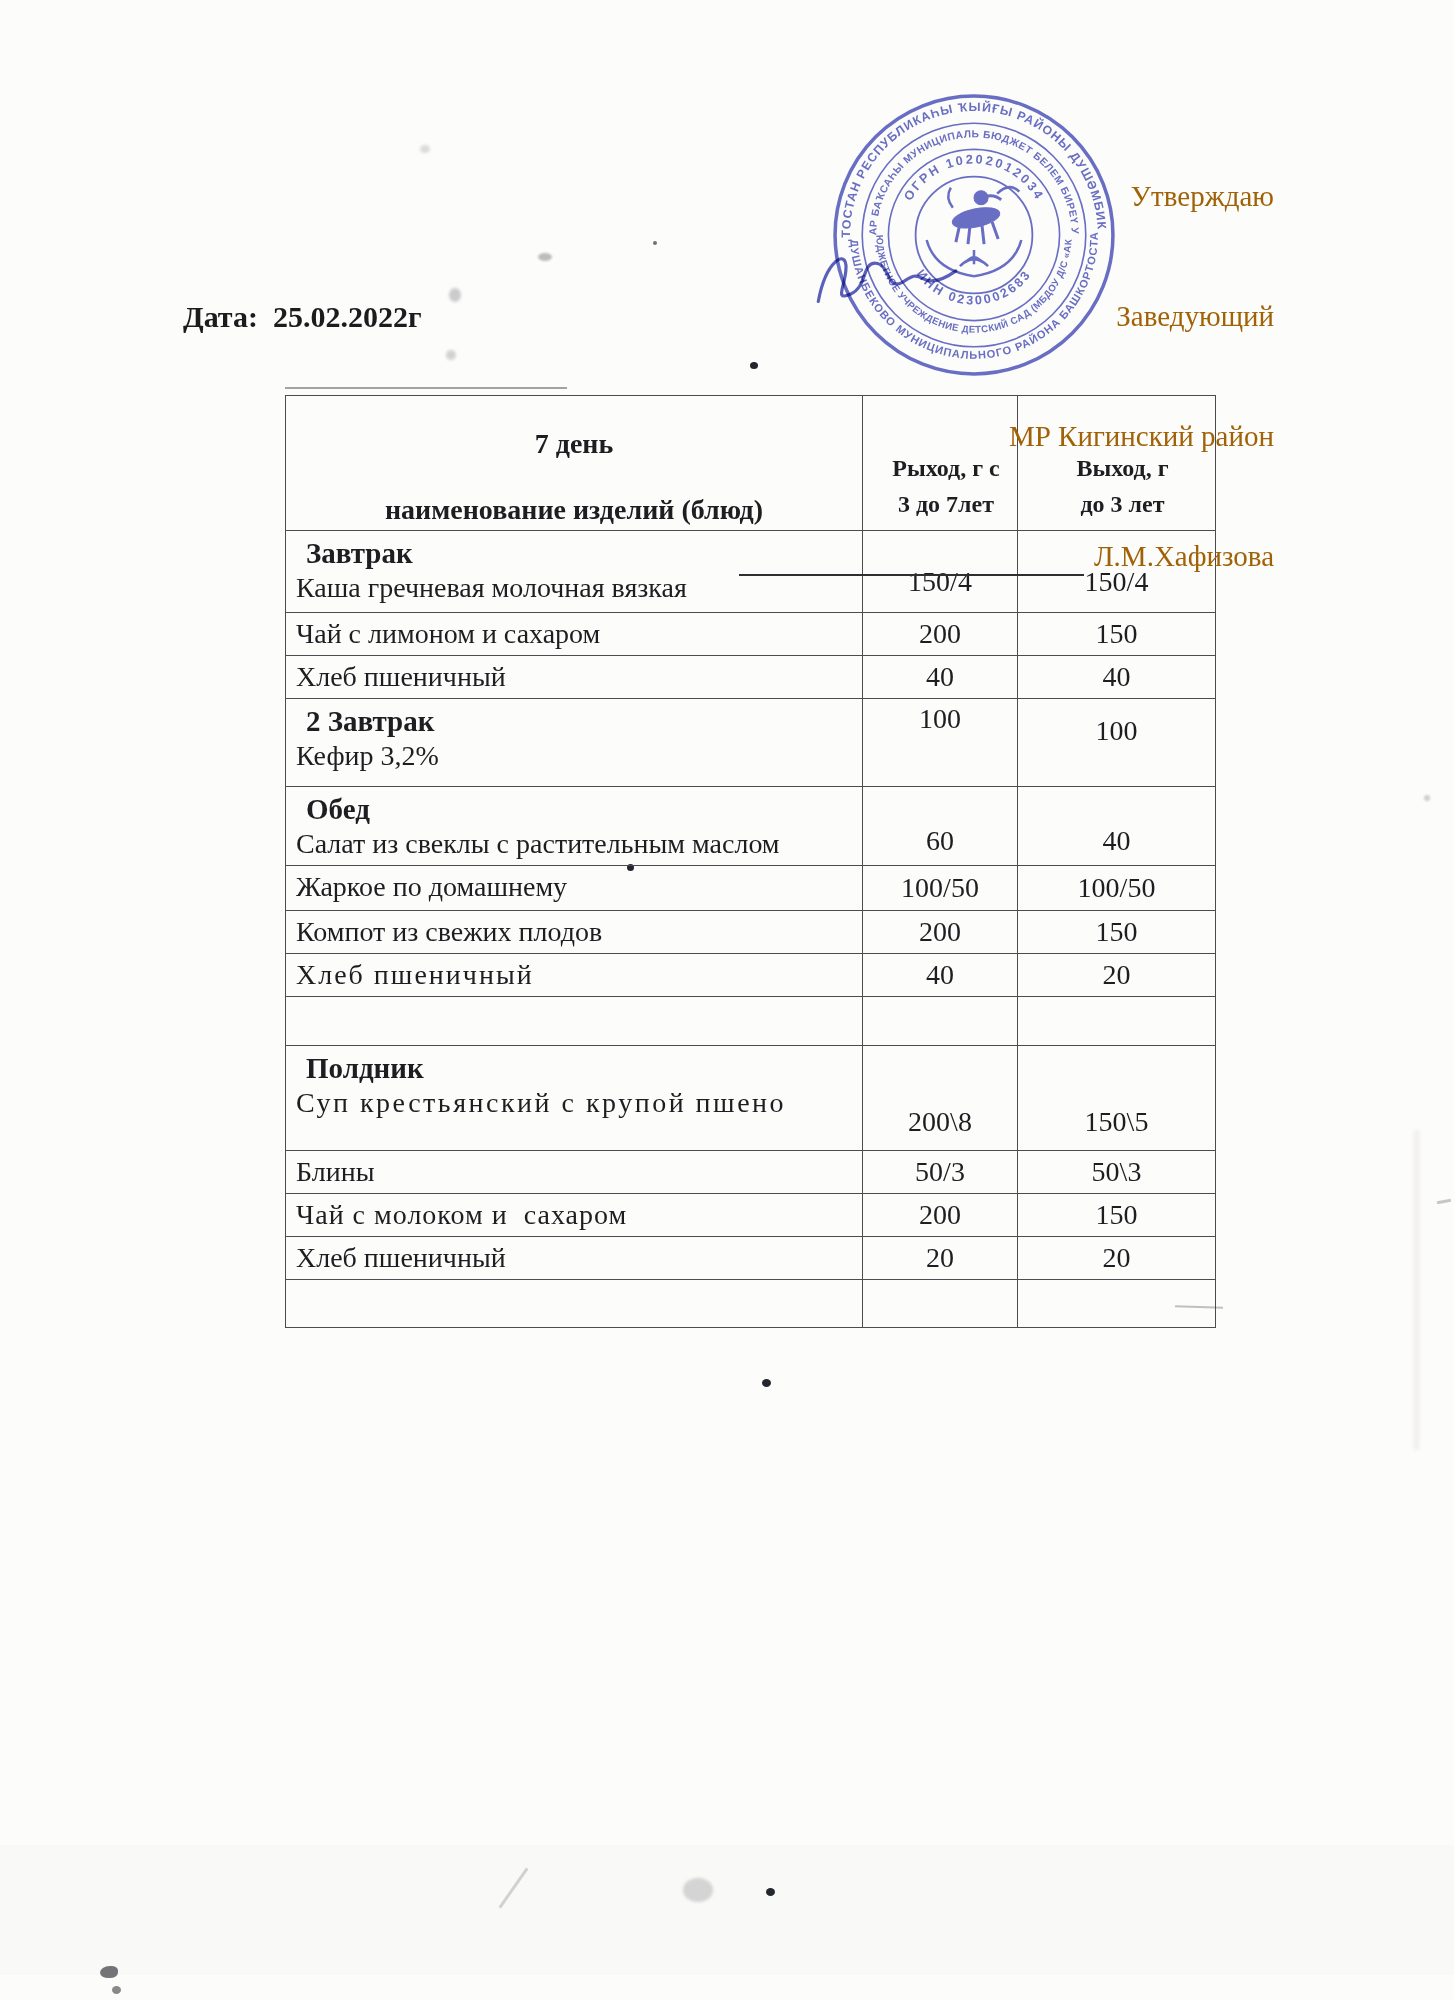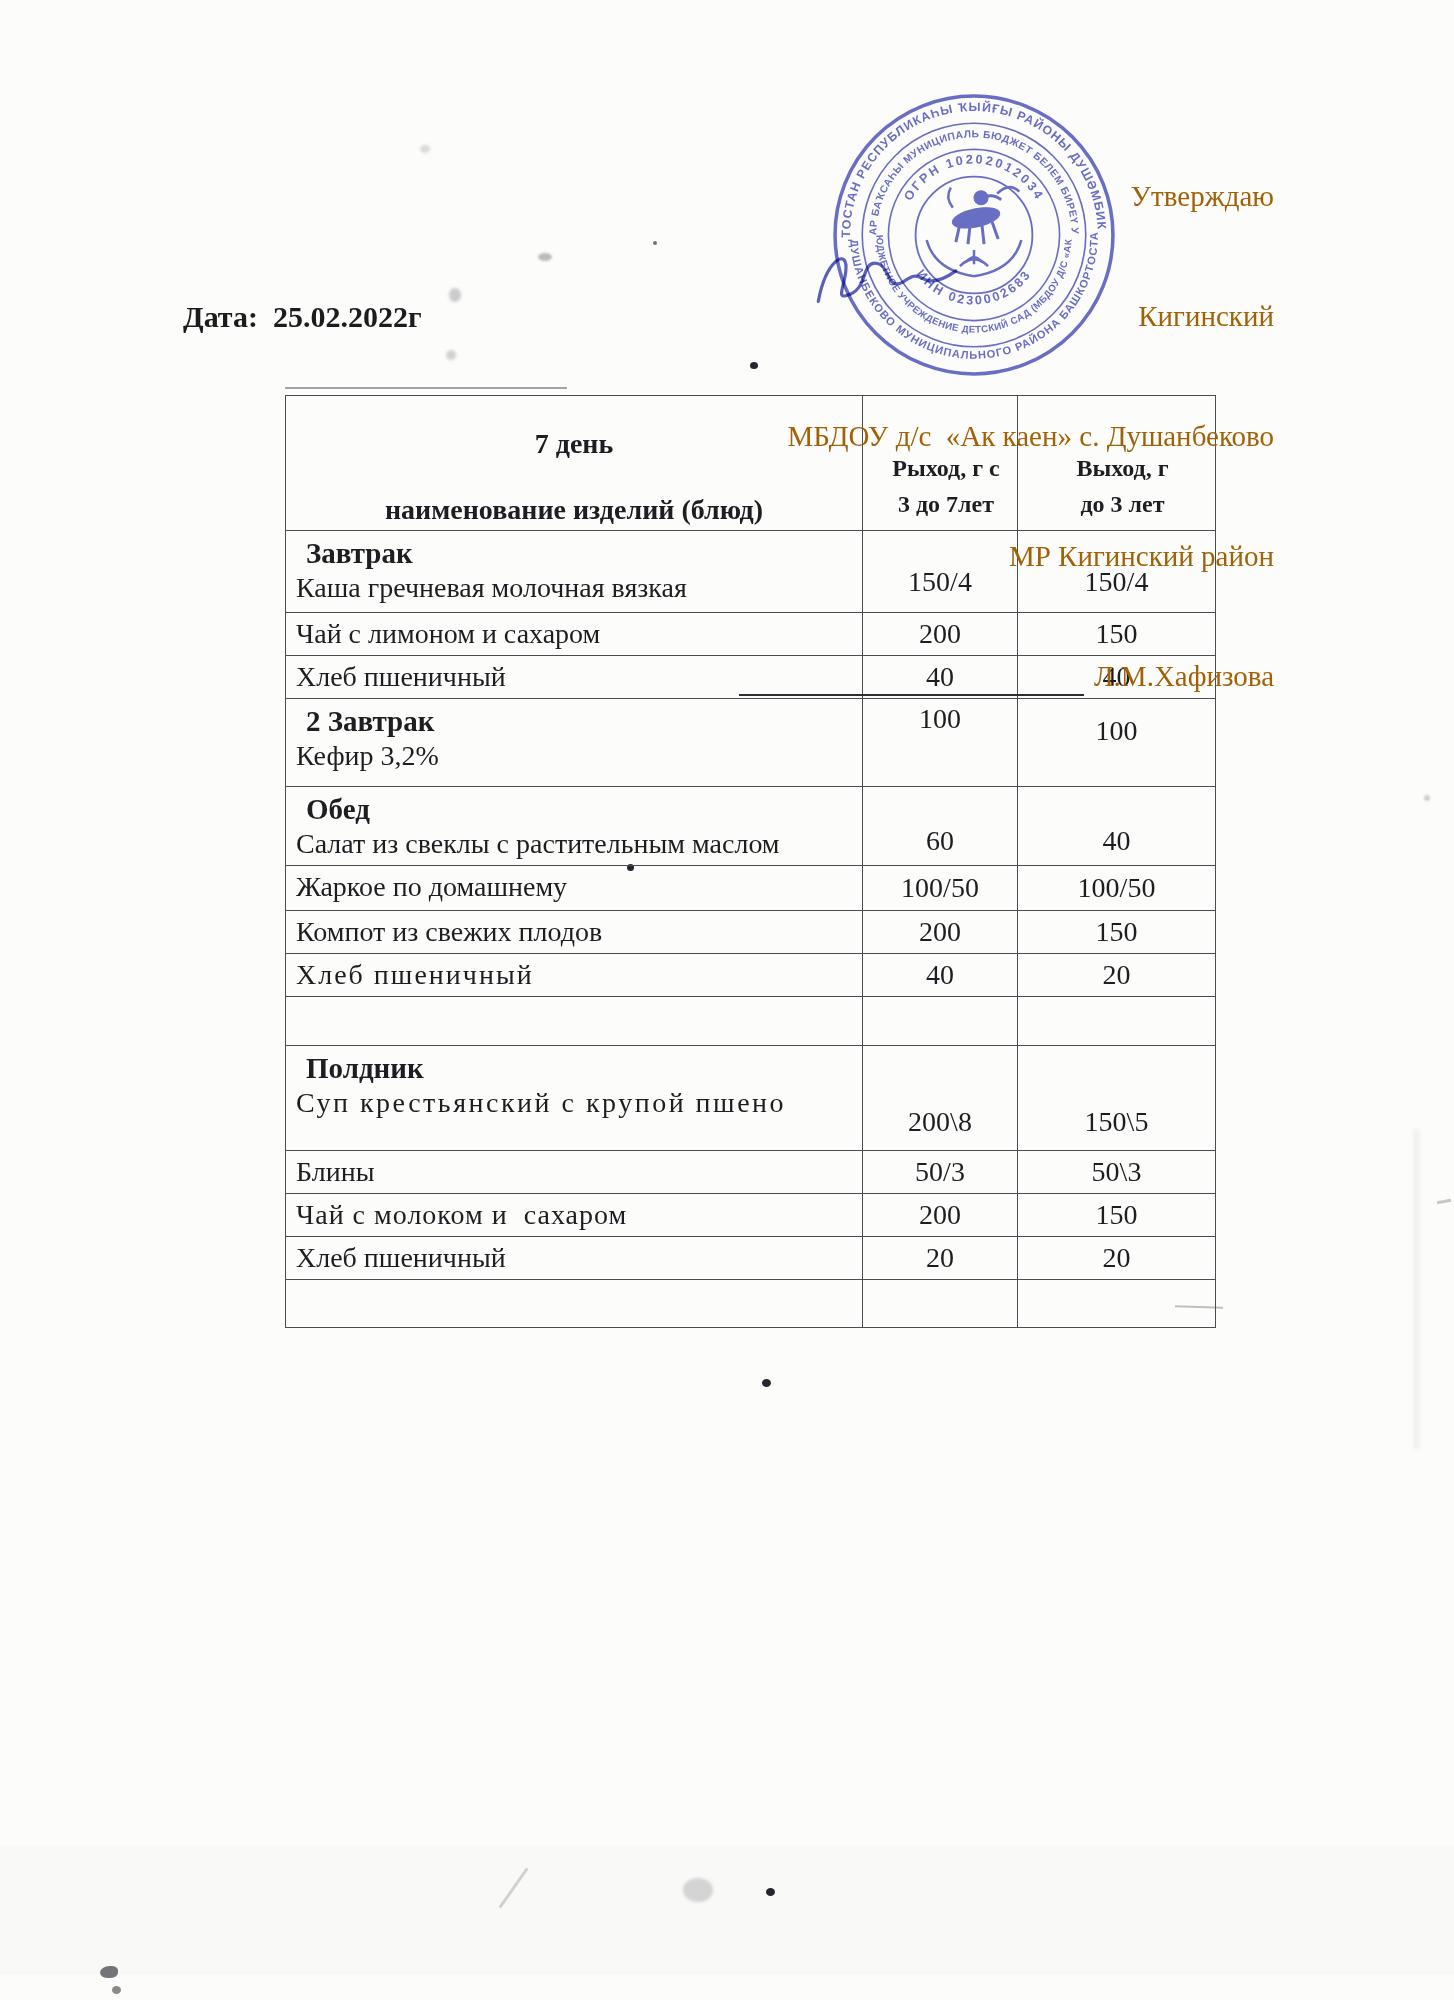--- a/index.html
+++ b/index.html
@@ -70,22 +70,21 @@
   .art{position:absolute;pointer-events:none;}
   .dot{background:#23262e;border-radius:50%;}
   .blob{border-radius:50%;}
   .frag{background:rgba(90,90,96,.55);}
 </style>
 </head>
 <body>
 
 <div class="approval">
   <div>Утверждаю</div>
-  <div>Кигинский</div>
-  <div>МБДОУ д/с  «Ак каен» с. Душанбеково</div>
+  <div>Заведующий</div>
   <div>МР Кигинский район</div>
   <div class="sig-row">
     <span class="sig-line"></span><span>Л.М.Хафизова</span>
   </div>
 </div>
 
 <div class="date-line">Дата:  25.02.2022г</div>
 
 <svg class="stamp" viewBox="0 0 290 290">
   <defs>

